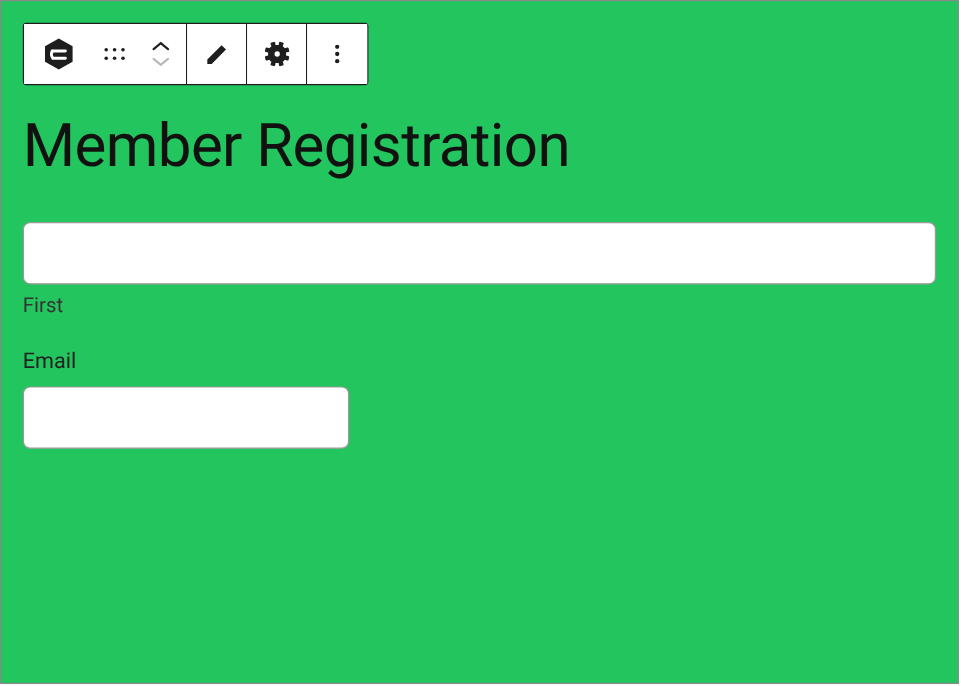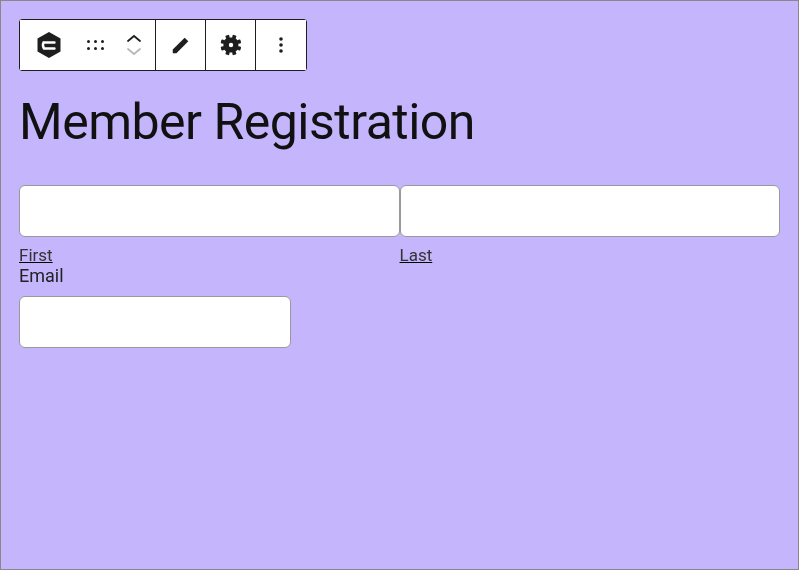--- a/index.html
+++ b/index.html
@@ -7,21 +7,21 @@
       font-family: -apple-system, BlinkMacSystemFont, "Segoe UI", Roboto, Helvetica, Arial, sans-serif;
       background: #fff;
       width: 801px;
       height: 572px;
       overflow: hidden;
     }
     .canvas {
       border: 1px solid #888;
       width: 799px;
       height: 570px;
-      background: #c4b5fd;
+      background: #22c55e;
       padding: 18px;
       position: relative;
     }
     .toolbar {
       display: inline-flex;
       background: #fff;
       border: 1px solid #1e1e1e;
       border-radius: 3px;
       height: 52px;
       align-items: stretch;
@@ -89,33 +89,33 @@
       margin-bottom: 10px;
       display: block;
     }
     .sub-label {
       font-size: 17px;
       color: #333;
       margin-top: 8px;
     }
     .row-two {
       display: flex;
-      text-decoration: underline;
     }
     .row-two .col { flex: 1; }
     .input {
       width: 100%;
       height: 52px;
       border: 1px solid #999;
       border-radius: 6px;
       background: #fff;
       padding: 0 10px;
       font-size: 16px;
     }
     .narrow-block {
+      margin-top: 26px;
     }
     .narrow-input {
       width: 272px;
       height: 52px;
       border: 1px solid #999;
       border-radius: 6px;
       background: #fff;
       padding: 0 10px;
       font-size: 16px;
     }
@@ -179,24 +179,20 @@
 
   <h1 class="heading">Member Registration</h1>
 
   <div class="form">
 
     <div class="row-two">
       <div class="col">
         <input class="input" type="text" value="" style="">
         <div class="sub-label">First</div>
       </div>
-      <div class="col">
-        <input class="input" type="text" value="" style="">
-        <div class="sub-label">Last</div>
-      </div>
     </div>
 
     <div class="narrow-block">
       <label class="field-label">Email</label>
       <input class="narrow-input" type="text" value="" style="">
     </div>
 
 
   </div>
 

